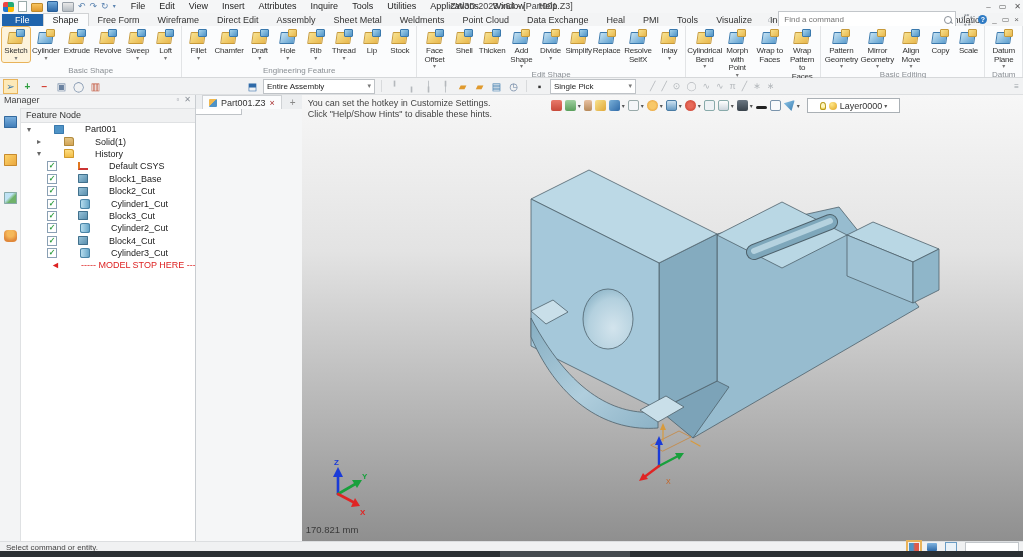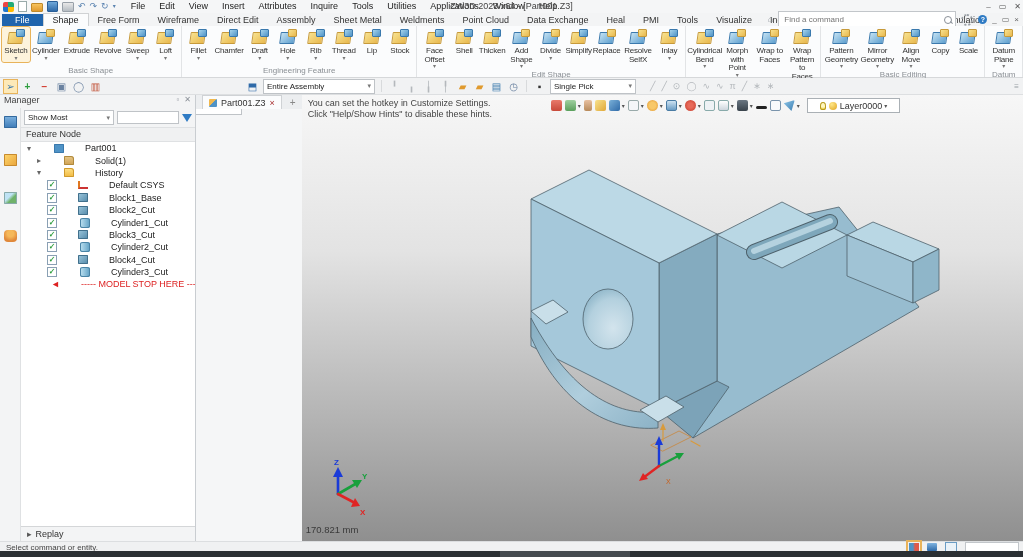--- a/index.html
+++ b/index.html
@@ -411,28 +411,20 @@
         <span class="mico">✕</span>
       </div>
       <div class="mbody">
         <div class="mstrip">
           <span class="msi tree"></span>
           <span class="msi roam"></span>
           <span class="msi vis"></span>
           <span class="msi user"></span>
         </div>
         <div class="mcontent">
-          <div class="mctrl">
-            <div class="dd">
-                <span>Show Most</span>
-                <span class="dc">▾</span>
-              </div>
-            <input style="">
-            <span class="funnel"></span>
-          </div>
           <div class="colhdr">Feature Node</div>
           <div class="treewrap">
             <div class="trow" style="padding-left:4px;">
               <span class="exp open"></span>
               <span class="tico t-part"></span>
               <span class="tlabel">Part001</span>
             </div>
             <div class="trow" style="padding-left:14px;">
               <span class="exp closed"></span>
               <span class="tico t-solid"></span>
@@ -480,24 +472,20 @@
             </div>
             <div class="trow" style="padding-left:26px;">
               <span class="cbx"></span>
               <span class="tico t-cyl"></span>
               <span class="tlabel">Cylinder3_Cut</span>
             </div>
             <div class="trow" style="padding-left:30px;">
               <span class="t-stop"></span>
               <span class="tlabel stoptext">----- MODEL STOP HERE -----</span>
             </div>
-          </div>
-          <div class="replay">
-            <span class="arr"></span>
-            <span>Replay</span>
           </div>
         </div>
       </div>
     </div>
 
     <div id="docarea">
       <div id="doctabs">
         <div class="dtab">
           <span class="cubeico"></span>
           <span>Part001.Z3</span>

